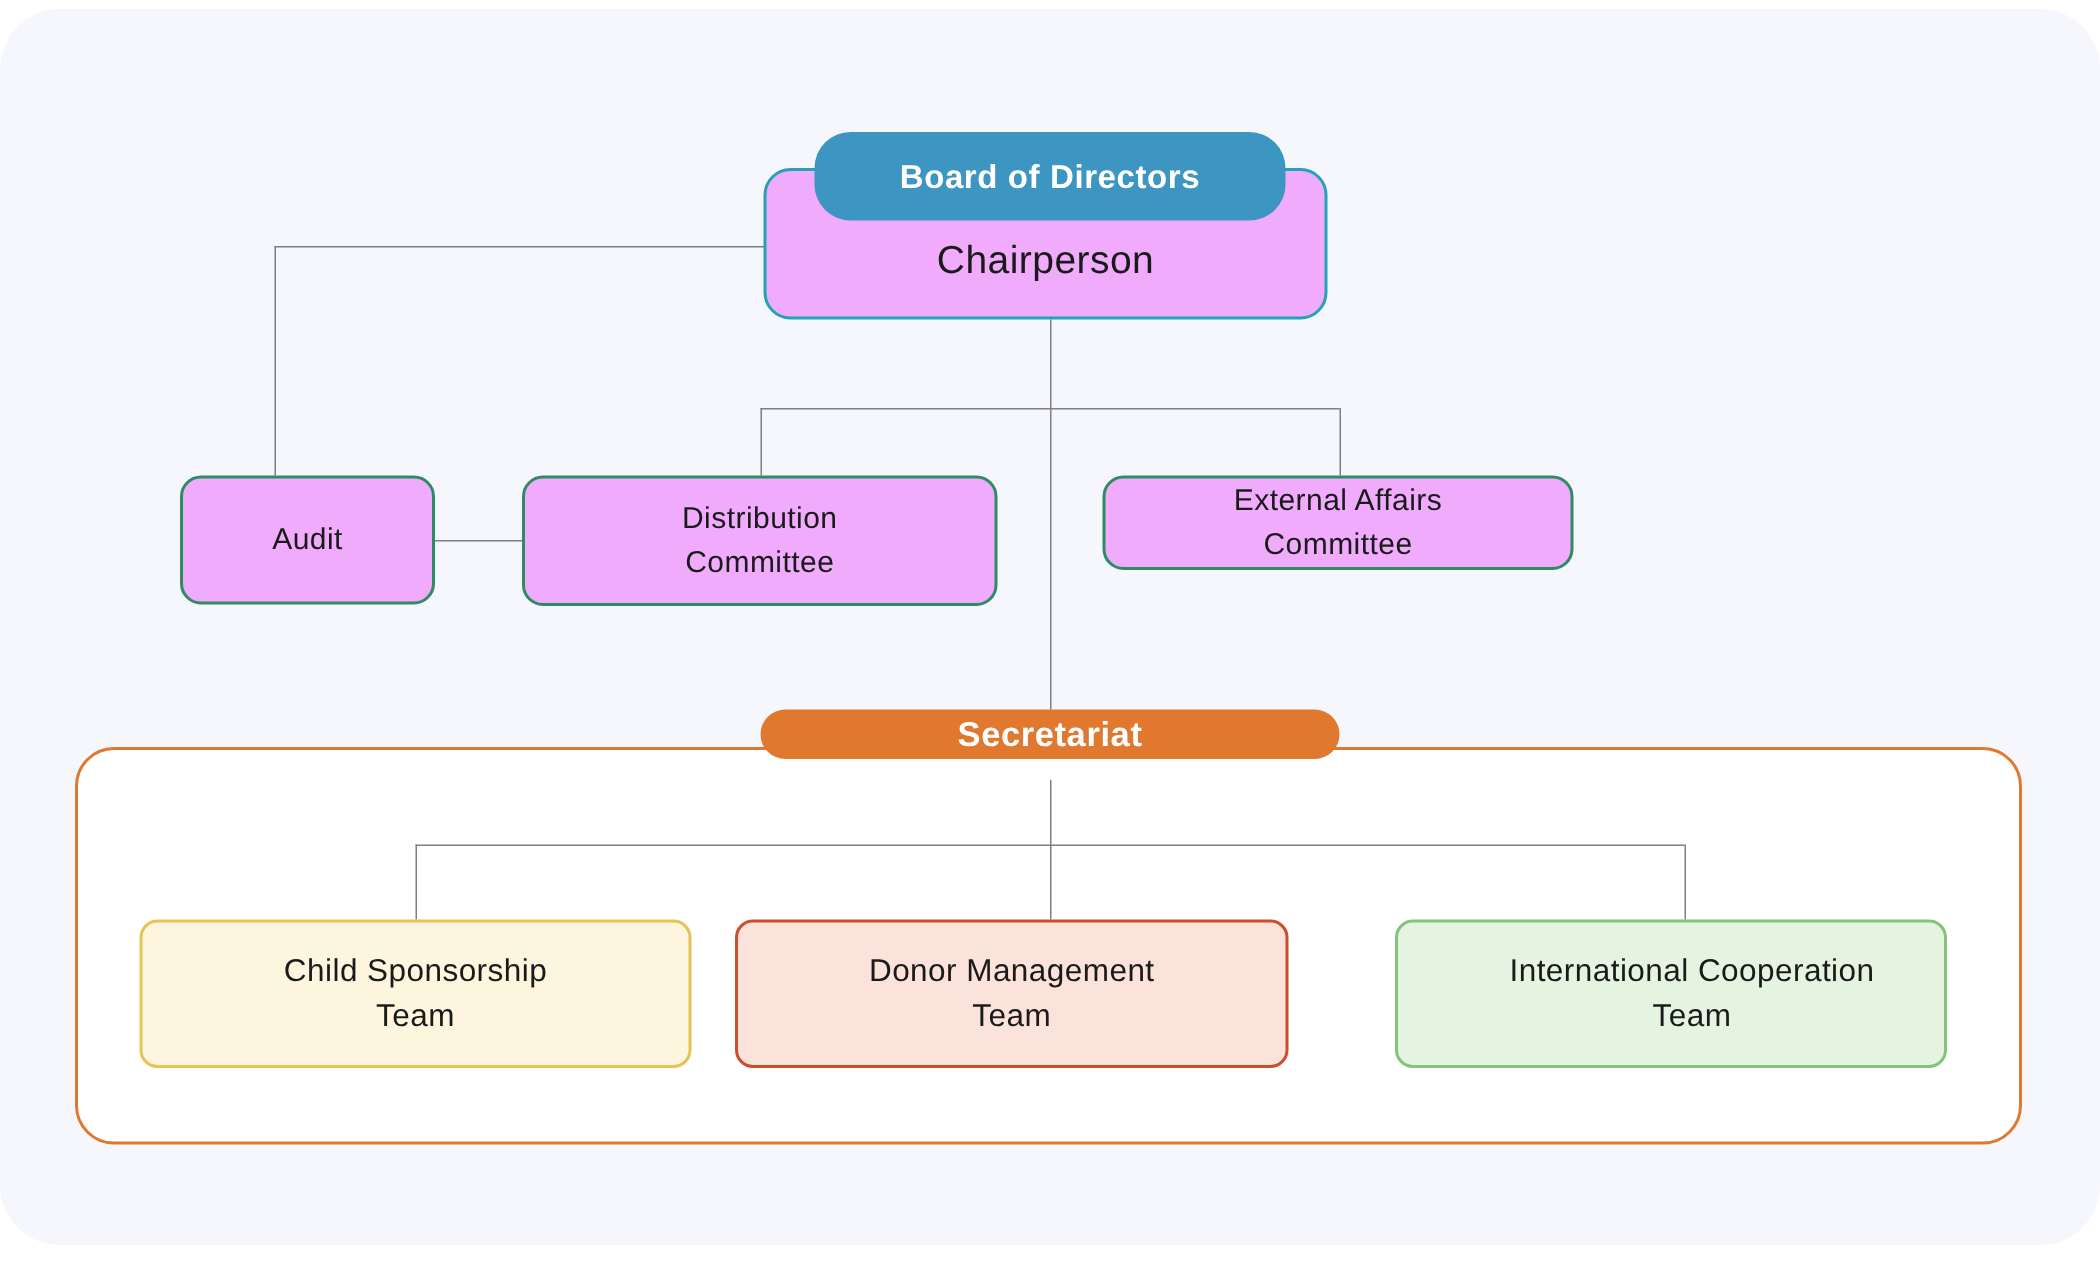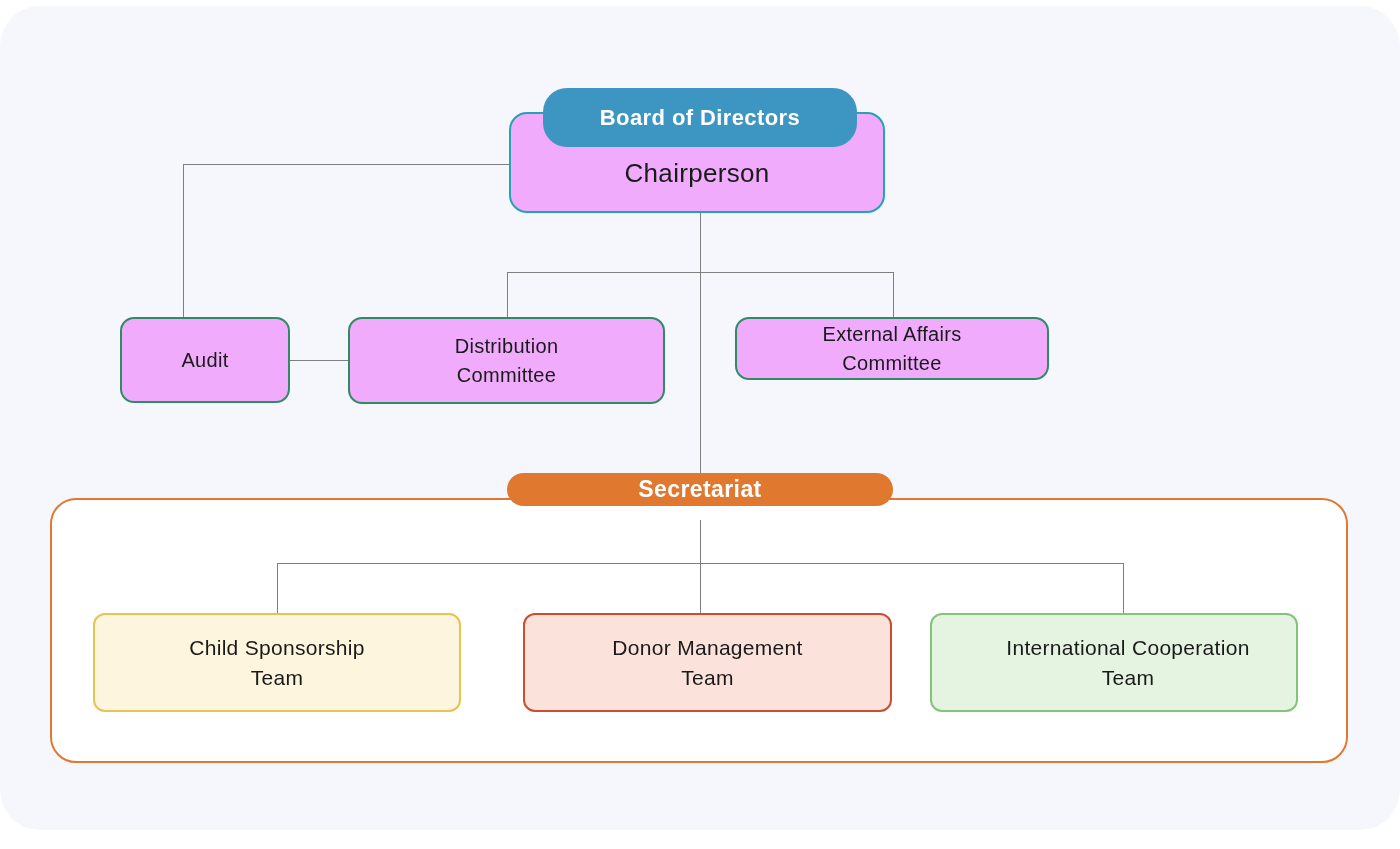--- a/index.html
+++ b/index.html
@@ -98,21 +98,21 @@
     font-size: 21px;
     line-height: 30px;
     border: 2px solid;
   }
   .team-child {
     left: 93px; top: 607px; width: 368px; height: 99px;
     background: var(--team-yellow-bg, #fdf5de);
     border-color: var(--team-yellow-border, #e5c453);
   }
   .team-donor {
-    left: 523px; top: 607px; width: 369px; height: 99px;
+    left: 490px; top: 607px; width: 369px; height: 99px;
     background: var(--team-red-bg, #fbe3dc);
     border-color: var(--team-red-border, #cc4e2d);
   }
   .team-intl {
     left: 930px; top: 607px; width: 368px; height: 99px;
     background: var(--team-green-bg, #e5f4e1);
     border-color: var(--team-green-border, #85c27c);
     padding-left: 28px;
   }
 </style>

